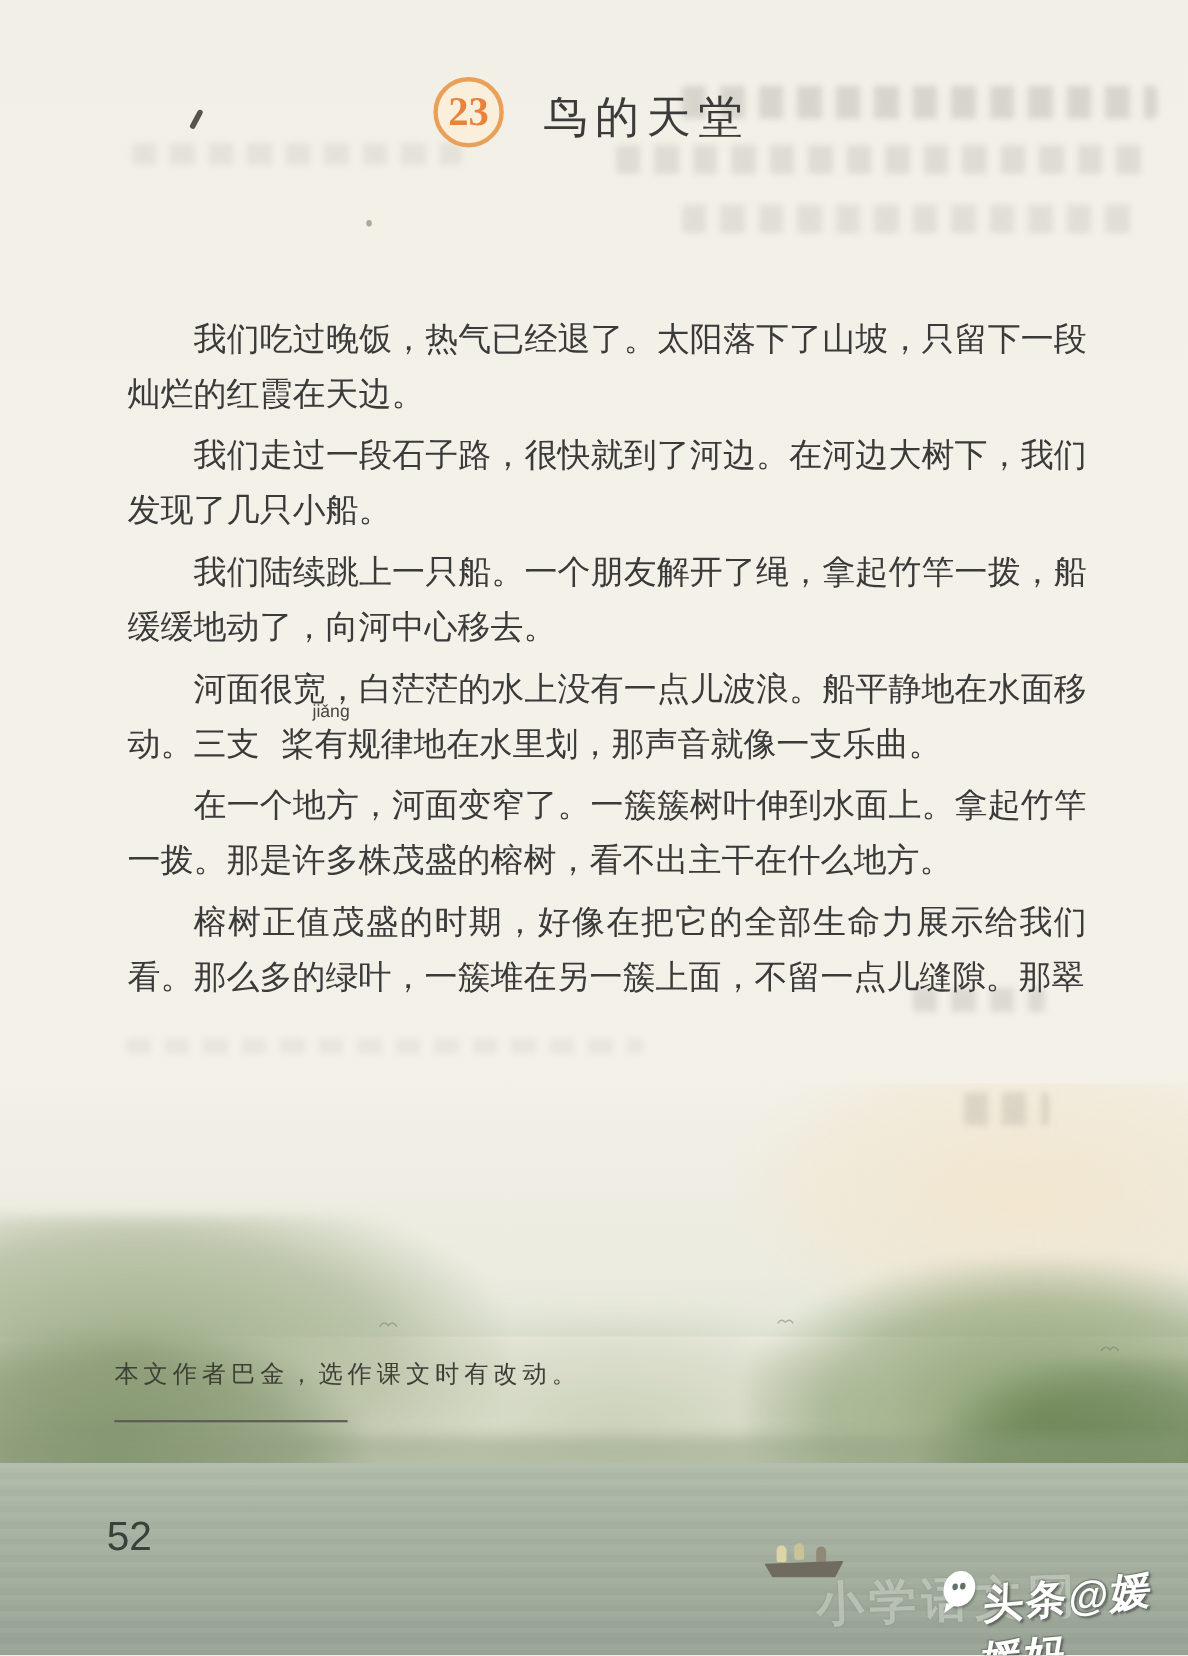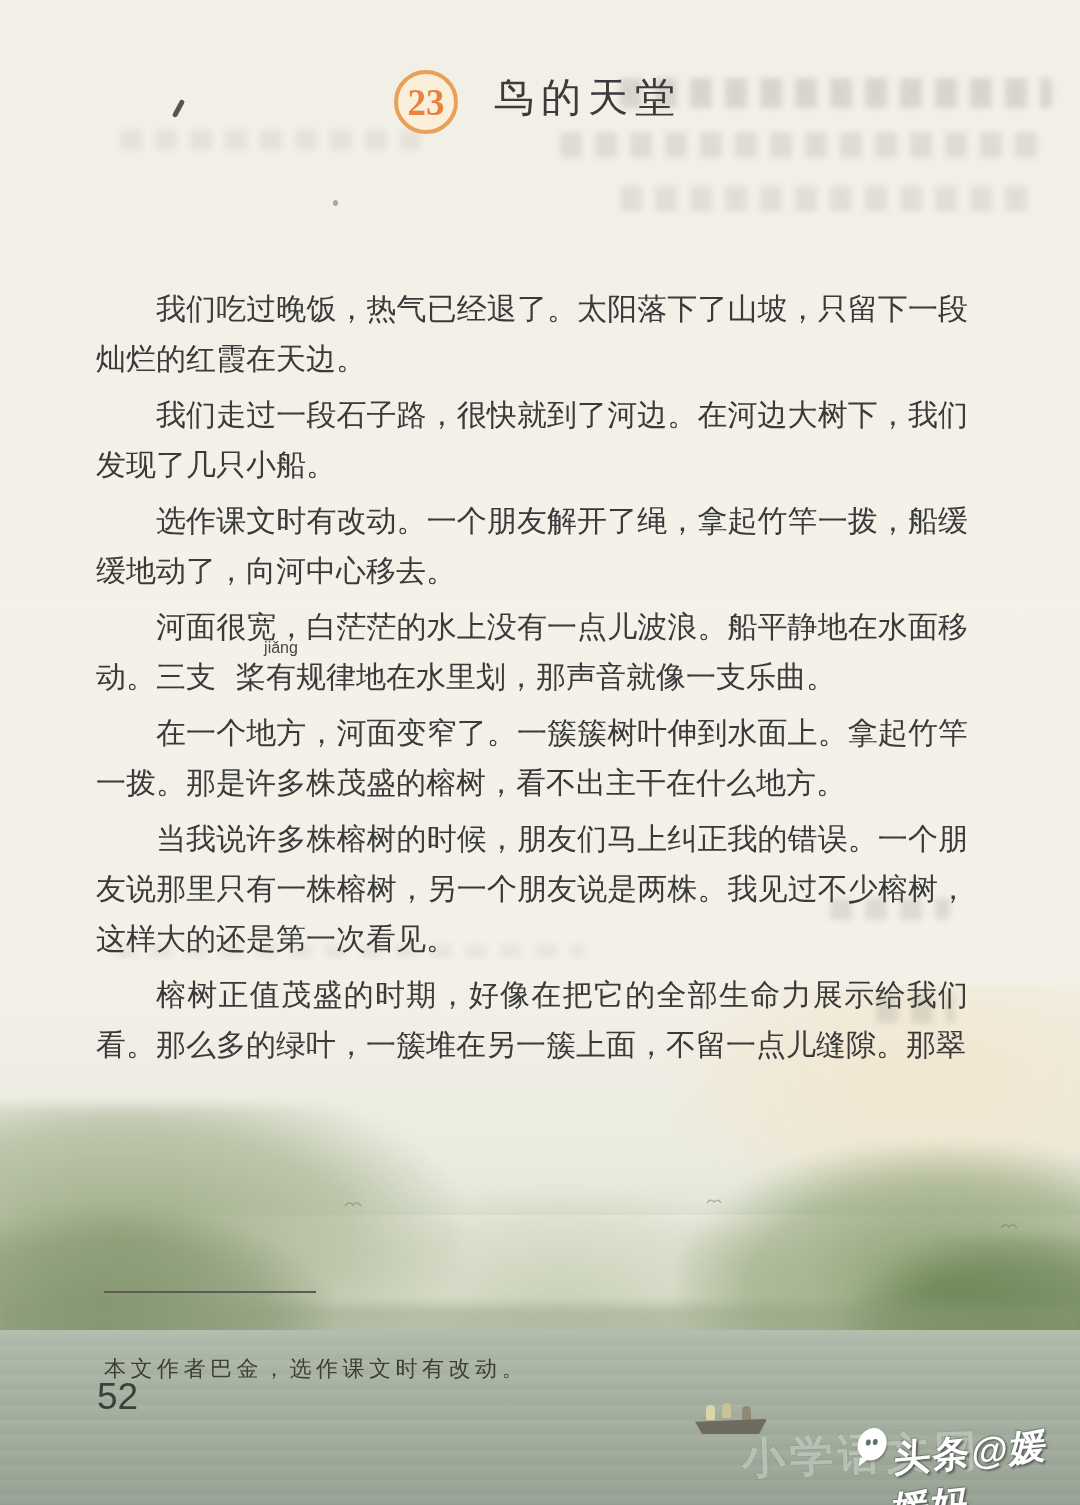--- a/index.html
+++ b/index.html
@@ -46,36 +46,36 @@
   .b3{left:620px;top:186px;width:410px;height:26px;opacity:.13;}
   .b4{left:120px;top:130px;width:300px;height:20px;opacity:.10;}
   .b5{left:830px;top:898px;width:120px;height:22px;opacity:.17;}
   .b6{left:876px;top:993px;width:78px;height:30px;opacity:.17;}
   .b7{left:115px;top:944px;width:470px;height:14px;opacity:.08;}
   .pen-mark{position:absolute;left:176px;top:99px;width:5px;height:19px;background:#55544e;
     border-radius:3px;transform:rotate(28deg);z-index:1;}
   .speck{position:absolute;left:333px;top:200px;width:5px;height:6px;background:#849070;
     border-radius:50%;opacity:.7;z-index:1;}
   
-  .header{position:absolute;left:394px;top:70px;display:flex;align-items:flex-start;z-index:2;}
+  .header{position:absolute;left:394px;top:70px;display:flex;align-items:flex-end;z-index:2;}
   .badge{width:64px;height:64px;border-radius:50%;border:4px solid #e9a058;background:#f9efdb;
     box-sizing:border-box;display:flex;align-items:center;justify-content:center;
     color:#e8823c;font-size:37px;font-weight:700;font-family:"Liberation Serif",serif;}
   .title{margin-left:36px;font-size:40px;color:#3b3b3b;letter-spacing:7px;}
   
-  .main{position:absolute;left:96px;top:284px;width:872px;z-index:2;
+  .main{position:absolute;left:116px;top:284px;width:872px;z-index:2;
     font-size:30px;line-height:50px;text-align:justify;line-break:strict;color:#3a3a3a;}
   .para{margin:0 0 6px;text-indent:2em;}
   .para:last-child{margin-bottom:0;}
   .rb{position:relative;margin-left:20px;}
   .py{position:absolute;left:50%;top:-21px;transform:translateX(-50%);
     font:16px "Liberation Sans",sans-serif;color:#47473f;font-style:normal;letter-spacing:0;}
   
   .footnote-rule{position:absolute;left:104px;top:1291px;width:212px;border-top:2px solid #5c5c54;z-index:2;}
-  .footnote{position:absolute;left:104px;top:1354px;font-size:22px;letter-spacing:4.5px;
+  .footnote{position:absolute;left:104px;top:1234px;font-size:22px;letter-spacing:4.5px;
     color:#3e3e36;z-index:2;}
   .page-number{position:absolute;left:97px;top:1376px;font-size:37px;color:#39413a;
     font-family:"Liberation Sans",sans-serif;z-index:2;}
   
   .ghost-mark{position:absolute;left:742px;top:1426px;font-size:43px;font-weight:700;z-index:2;
     font-family:"Liberation Sans",sans-serif;letter-spacing:5px;color:rgba(228,233,223,.5);
     text-shadow:0 0 2px rgba(118,127,113,.45);transform:rotate(-2deg);}
   .wm{position:absolute;left:856px;top:1420px;display:flex;align-items:flex-start;z-index:3;
     transform:rotate(-5deg) skewX(-7deg);}
   .bubble{position:relative;width:36px;height:32px;background:#ffffff;border-radius:50%;
@@ -135,24 +135,23 @@
   <div class="header">
     <div class="badge">
       <span>23</span>
     </div>
     <div class="title">鸟的天堂</div>
   </div>
 
   <div class="main">
     <p class="para"><span>我们吃过晚饭，热气已经退了。太阳落下了山坡，只留下一段灿烂的红霞在天边。</span></p>
     <p class="para"><span>我们走过一段石子路，很快就到了河边。在河边大树下，我们发现了几只小船。</span></p>
-    <p class="para"><span>选作课文时有改动。一个朋友解开了绳，拿起竹竿一拨，船缓缓地动了，向河中心移去。</span></p>
+    <p class="para"><span>我们陆续跳上一只船。一个朋友解开了绳，拿起竹竿一拨，船缓缓地动了，向河中心移去。</span></p>
     <p class="para"><span>河面很宽，白茫茫的水上没有一点儿波浪。船平静地在水面移动。三支</span><span class="rb"><i class="py">jiǎng</i><span>桨</span></span><span>有规律地在水里划，那声音就像一支乐曲。</span></p>
     <p class="para"><span>在一个地方，河面变窄了。一簇簇树叶伸到水面上。拿起竹竿一拨。那是许多株茂盛的榕树，看不出主干在什么地方。</span></p>
-    <p class="para"><span>当我说许多株榕树的时候，朋友们马上纠正我的错误。一个朋友说那里只有一株榕树，另一个朋友说是两株。我见过不少榕树，这样大的还是第一次看见。</span></p>
     <p class="para"><span>榕树正值茂盛的时期，好像在把它的全部生命力展示给我们看。那么多的绿叶，一簇堆在另一簇上面，不留一点儿缝隙。那翠</span></p>
   </div>
 
   <div class="footnote-rule"></div>
   <div class="footnote">本文作者巴金，选作课文时有改动。</div>
 
   <div class="page-number">52</div>
 
   <div class="ghost-mark">小学语文网</div>
   <div class="wm">

